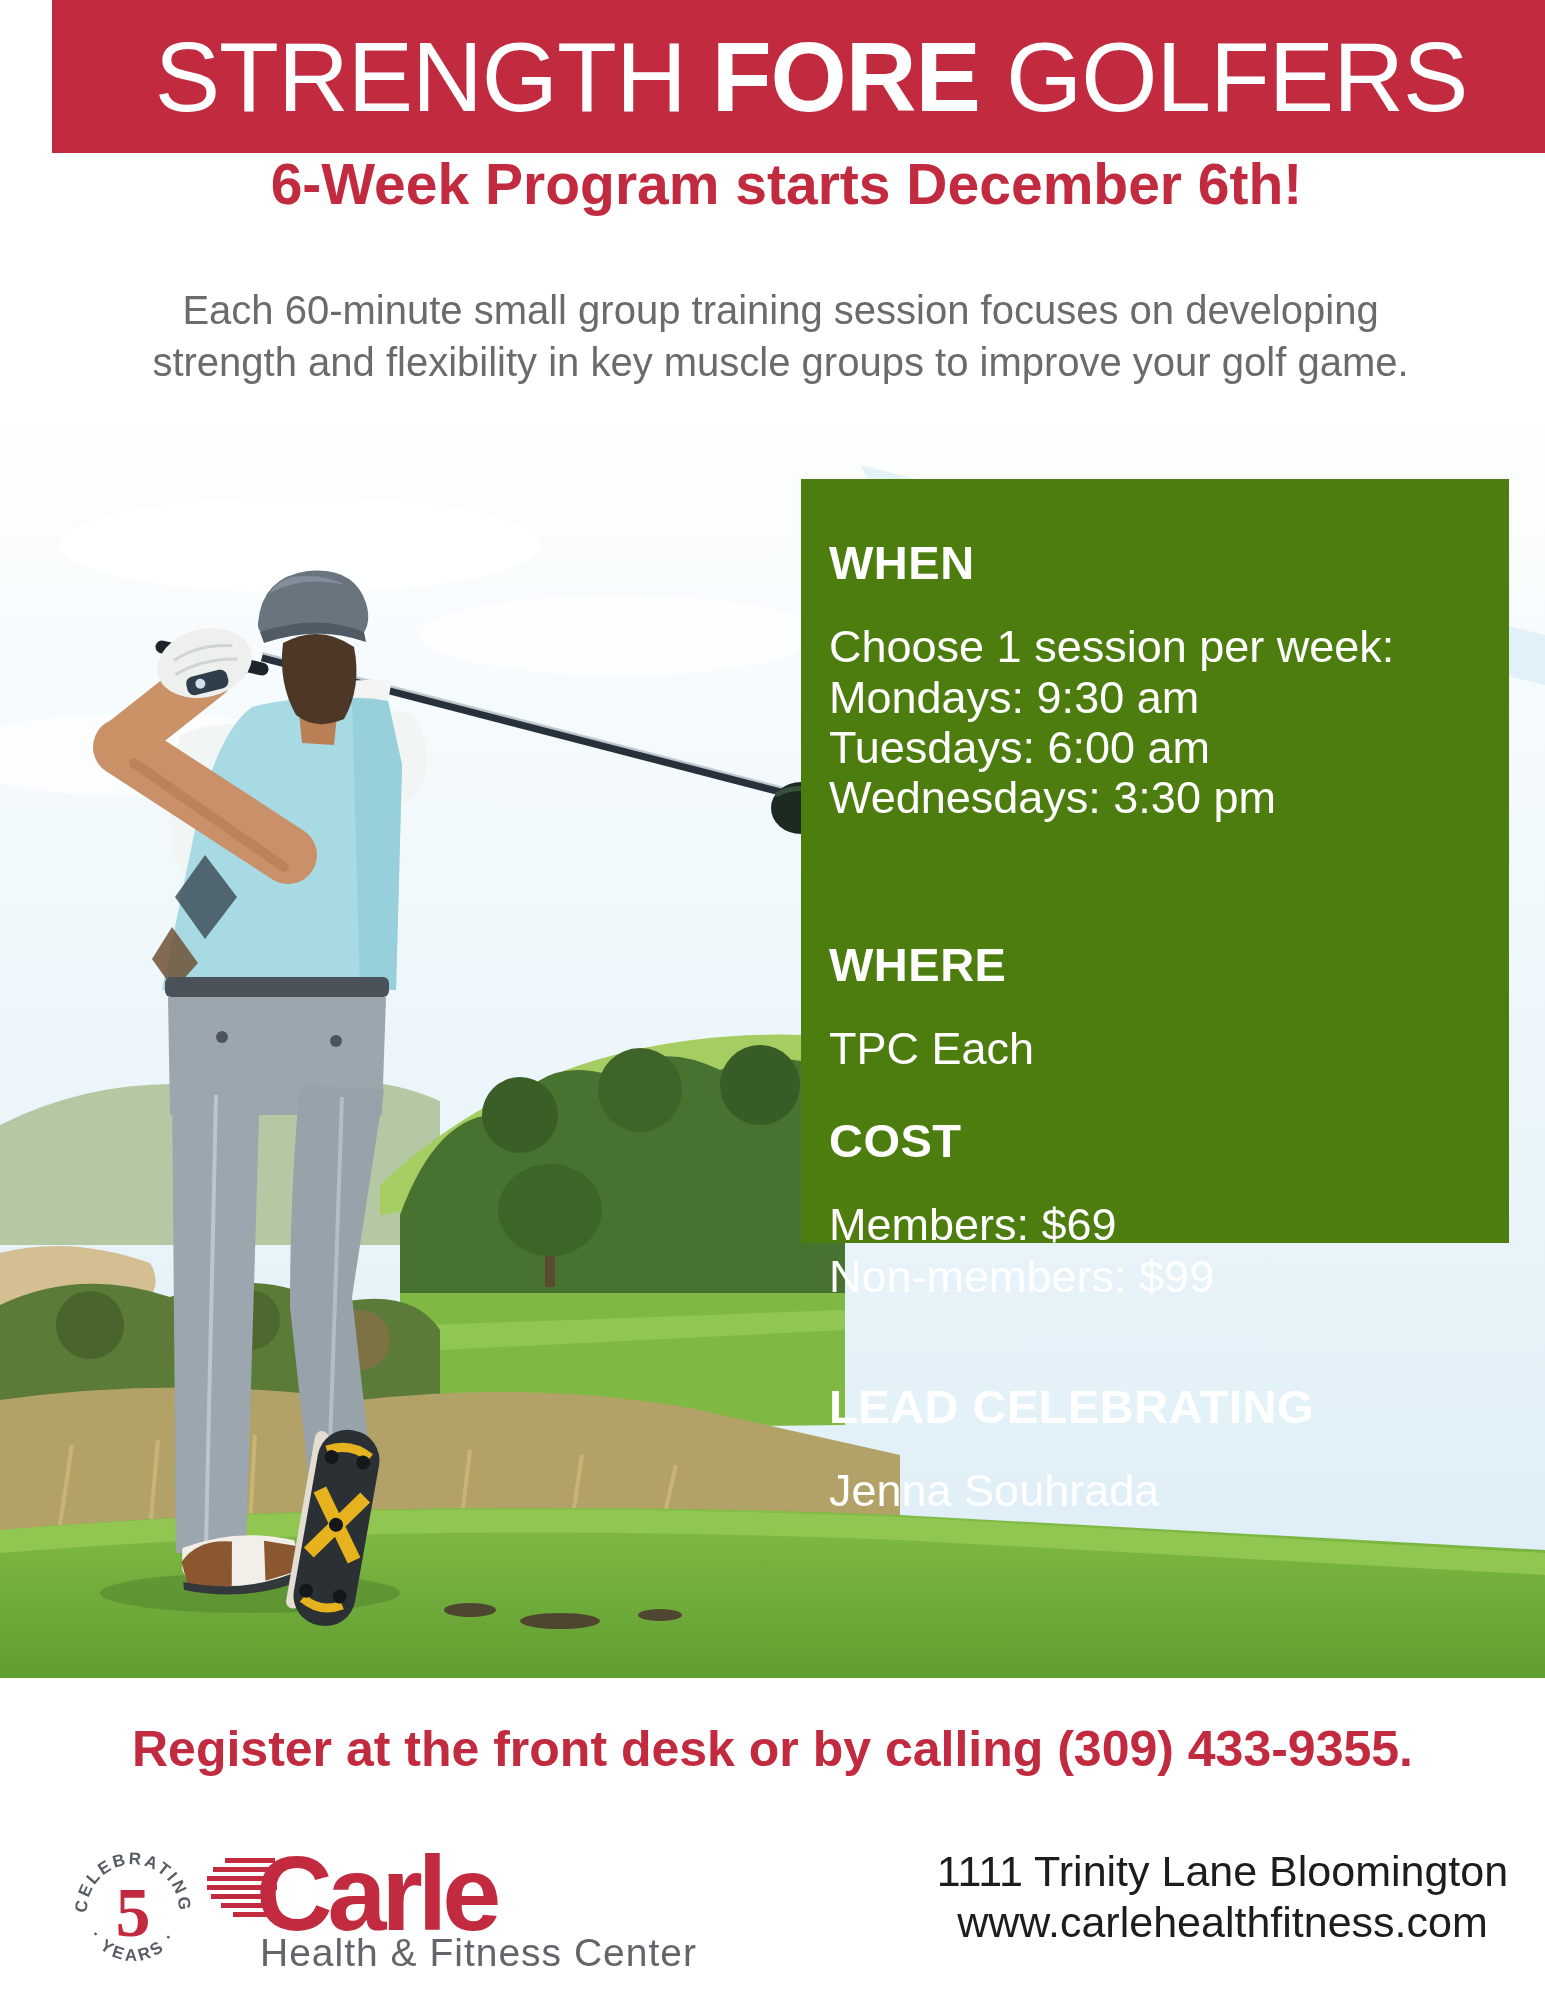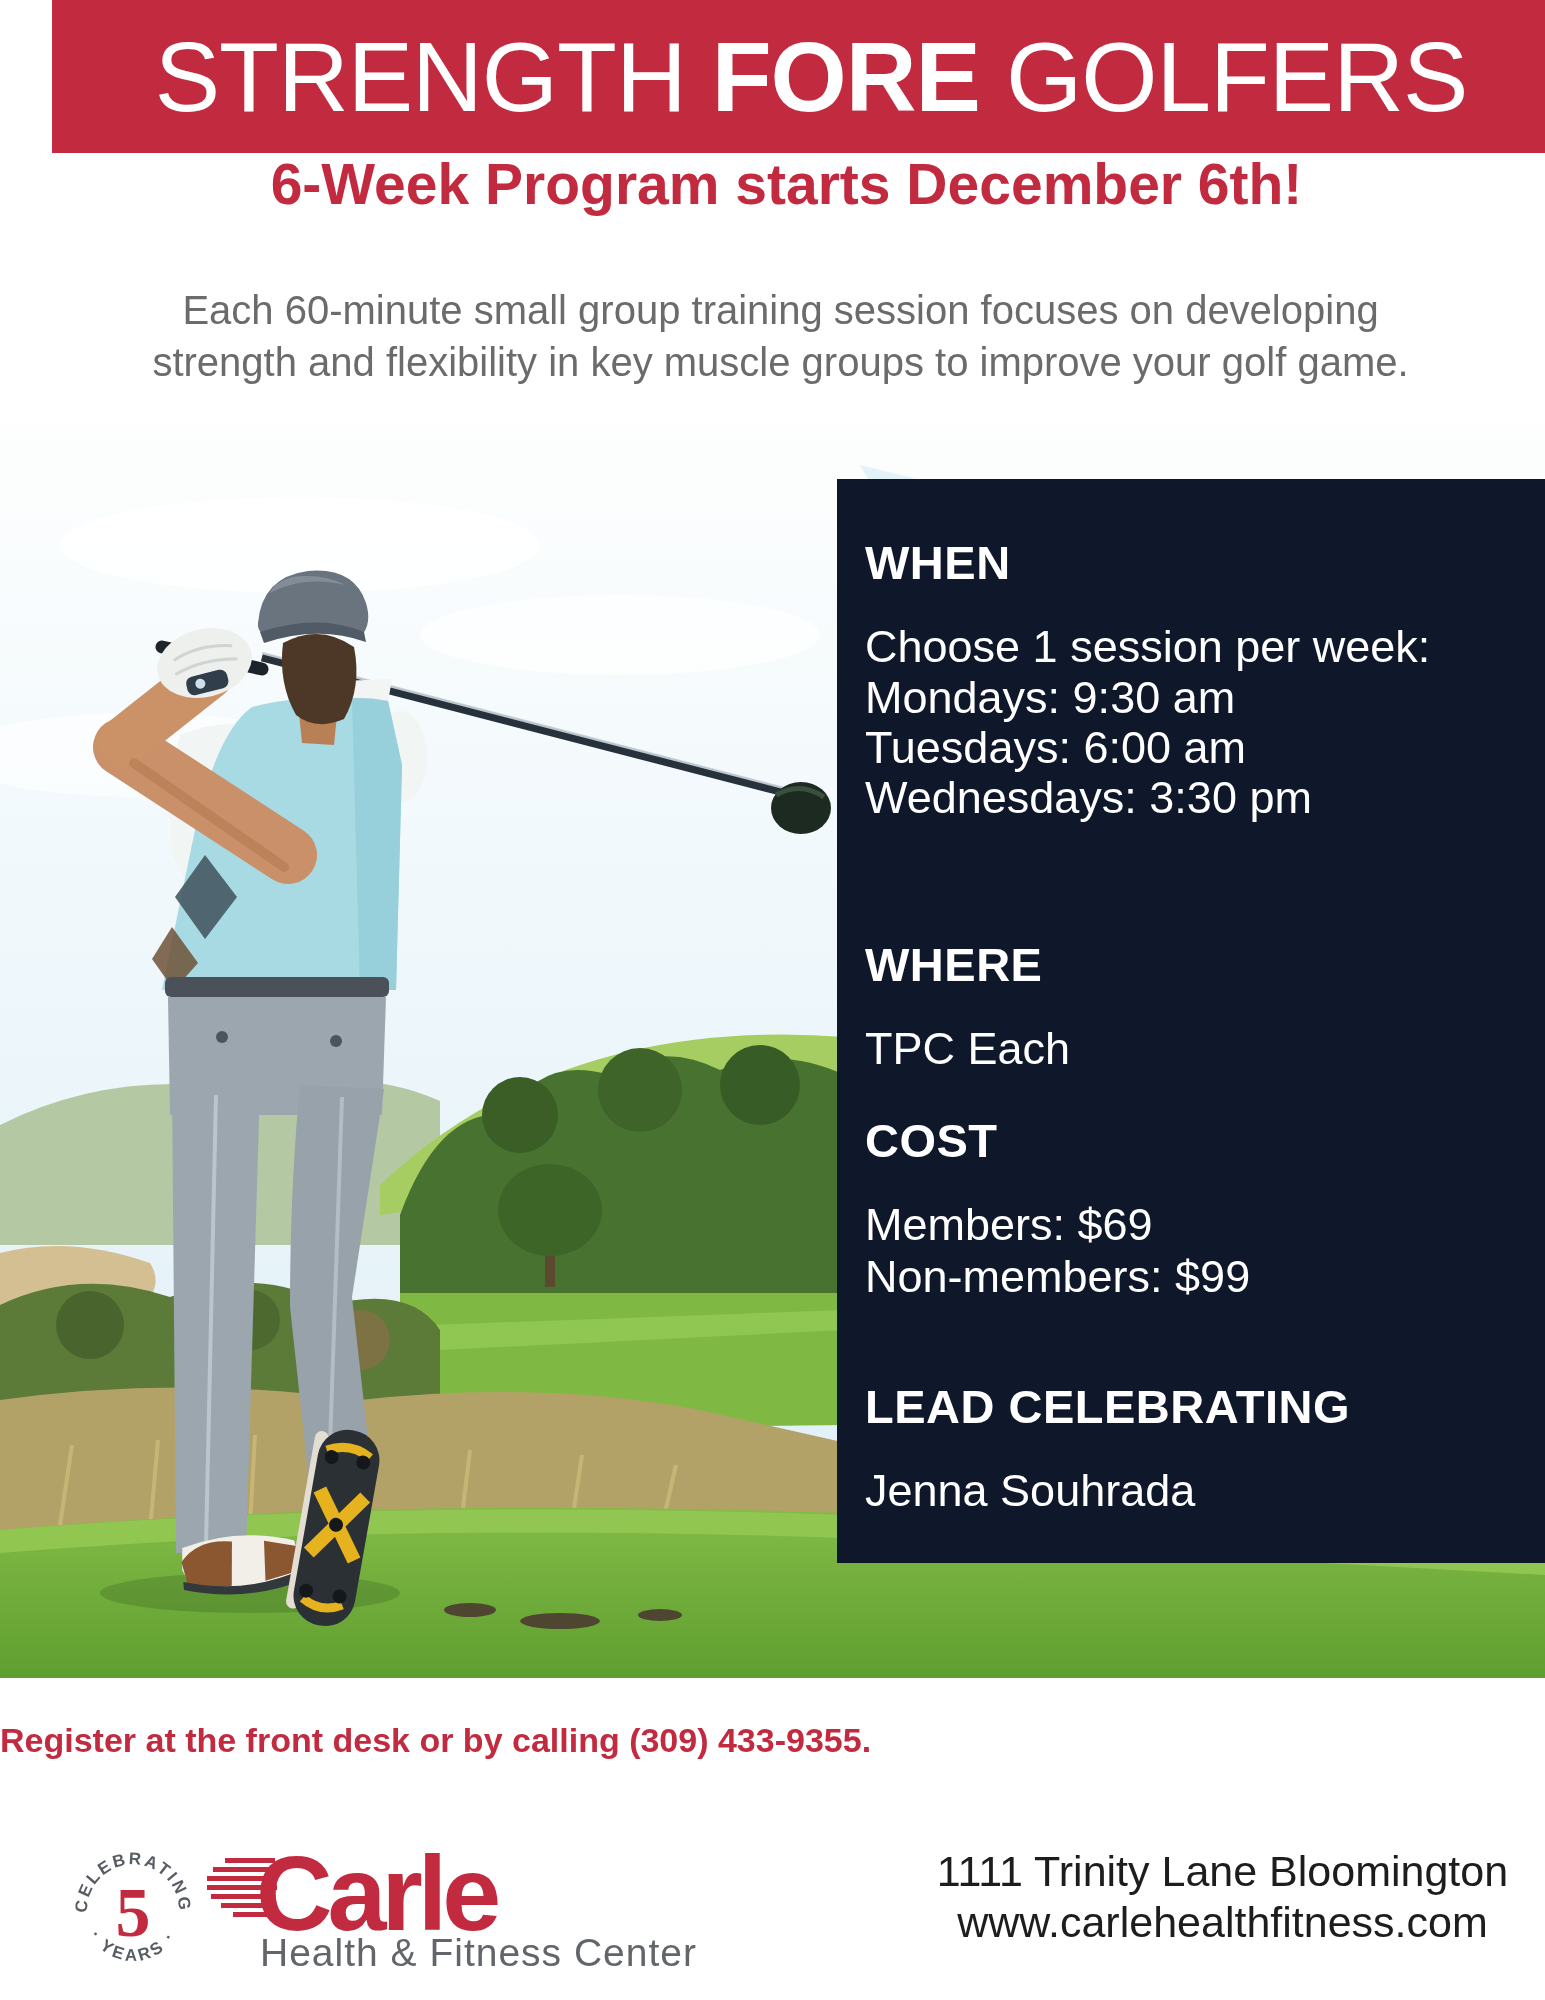--- a/index.html
+++ b/index.html
@@ -27,33 +27,33 @@
     position:absolute;left:0;top:284px;width:1545px;
     text-align:center;color:#6b6b6b;font-size:40px;line-height:52px;font-weight:400;padding-left:8px;
   }
   
   .photo{
     position:absolute;left:0;top:425px;width:1545px;height:1253px;overflow:hidden;
   }
   .photo svg{display:block;}
   
   .panel{
-    position:absolute;left:837px;top:479px;width:708px;height:1084px;
-    background:#0f172a;color:#ffffff;
+    position:absolute;left:801px;top:479px;width:708px;height:764px;
+    background:#4d7c0f;color:#ffffff;
   }
   .panel .h{
     position:absolute;left:28px;font-size:47px;font-weight:700;letter-spacing:.5px;line-height:1.1;white-space:nowrap;
   }
   .panel .t{
     position:absolute;left:28px;font-size:45px;font-weight:400;line-height:1.1;white-space:nowrap;margin-top:23px;
   }
   
   .register{
     position:absolute;left:0;top:1722px;width:1545px;
-    text-align:left;color:#c22a3f;font-size:34px;font-weight:700;line-height:1.1;
+    text-align:center;color:#c22a3f;font-size:50px;font-weight:700;line-height:1.1;
   }
   
   .badge{position:absolute;left:68px;top:1848px;width:130px;height:130px;}
   .speedlines{position:absolute;left:207px;top:1858px;width:70px;height:66px;}
   .carle-word{
     position:absolute;left:256px;top:1840px;
     color:#c22a3f;font-size:106px;font-weight:700;letter-spacing:-5px;line-height:1;
   }
   .carle-tag{
     position:absolute;left:260px;top:1932px;

